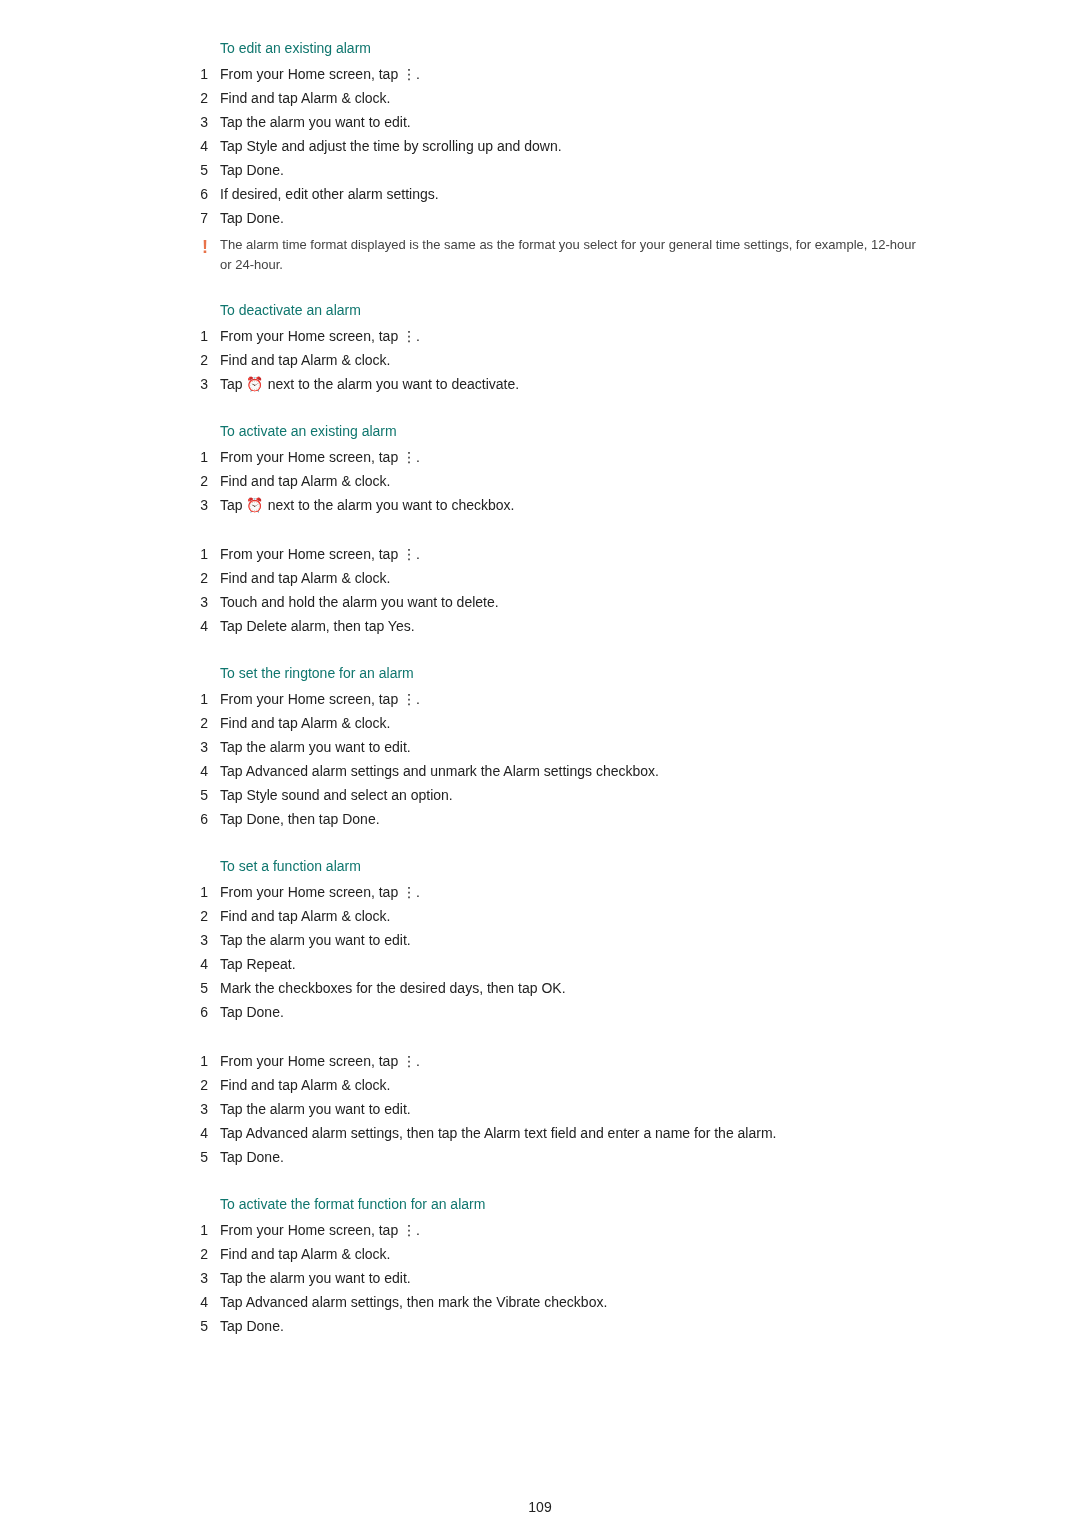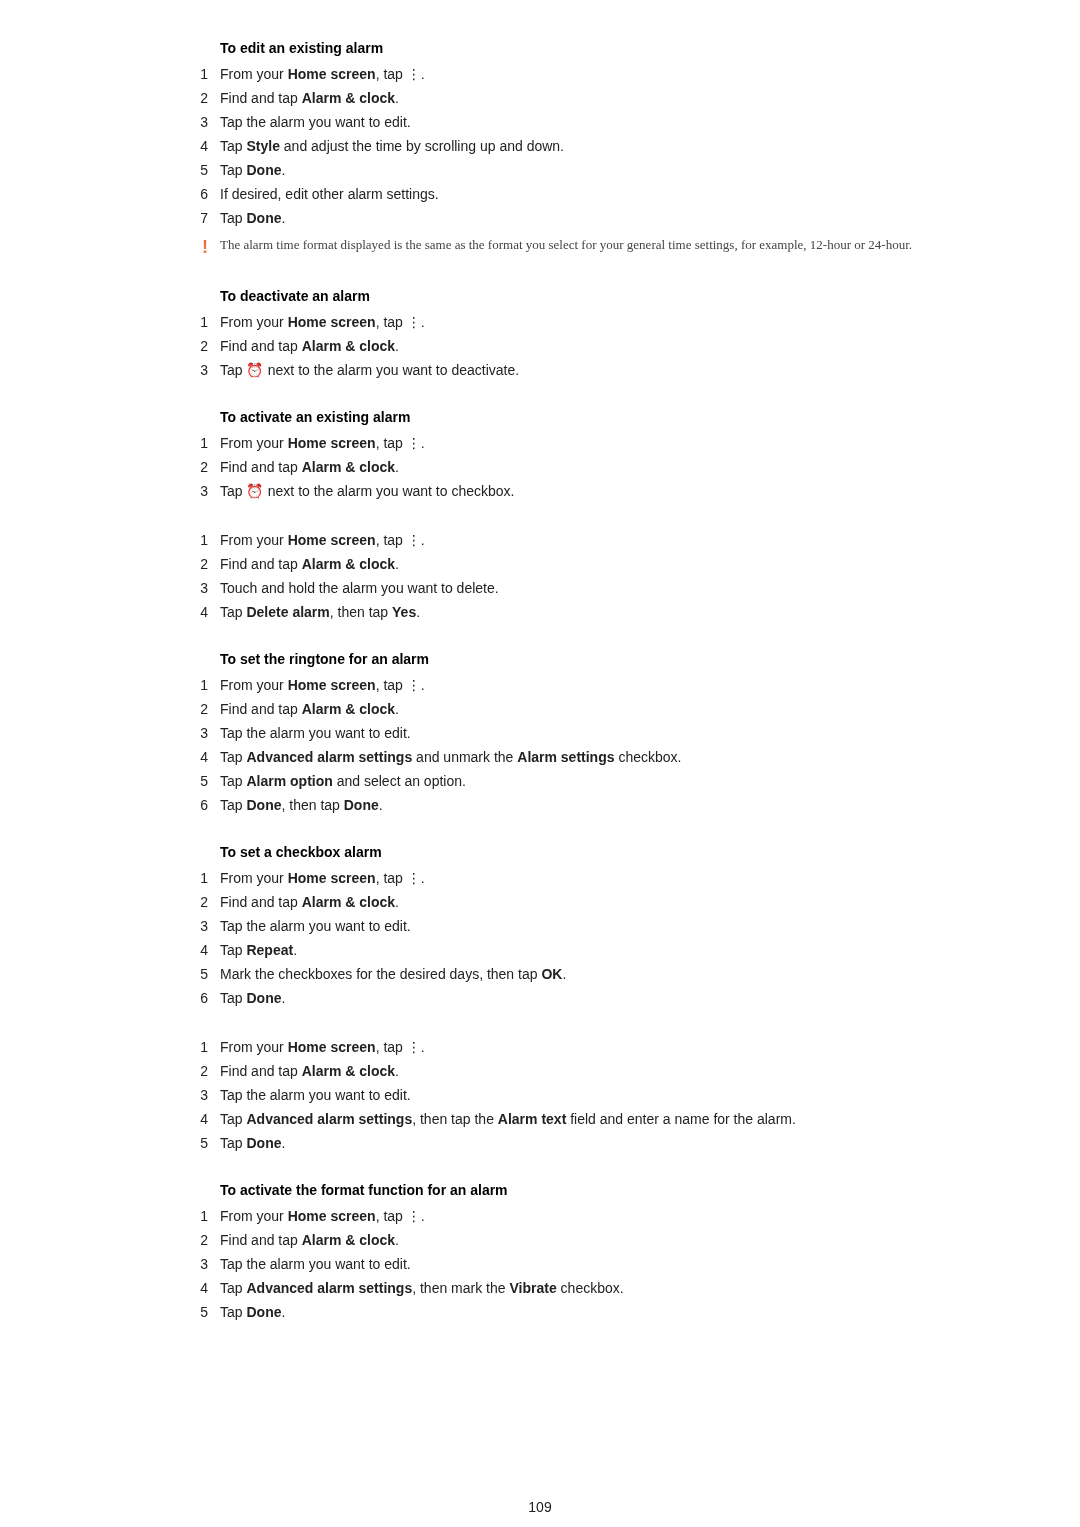--- a/index.html
+++ b/index.html
@@ -16,23 +16,23 @@
     }
     .page {
       width: 760px;
       padding: 40px 0 60px 0;
       flex: 1;
     }
     .section {
       margin-bottom: 28px;
     }
     .section-title {
-      color: #000000;
+      color: #0f766e;
       font-size: 14px;
-      font-weight: bold;
+      font-weight: normal;
       margin-bottom: 8px;
       margin-left: 60px;
     }
     .steps {
       list-style: none;
       padding: 0;
     }
     .steps li {
       display: flex;
       margin-bottom: 3px;
@@ -42,21 +42,21 @@
       min-width: 60px;
       text-align: right;
       padding-right: 12px;
       color: #222;
     }
     .step-text {
       flex: 1;
       color: #222;
     }
     .step-text b {
-      font-weight: bold;
+      font-weight: normal;
     }
     .note {
       display: flex;
       margin-top: 6px;
       margin-bottom: 4px;
       margin-left: 10px;
     }
     .note-icon {
       color: #e8734a;
       font-weight: bold;
@@ -64,21 +64,20 @@
       min-width: 50px;
       text-align: right;
       padding-right: 12px;
       line-height: 1.4;
     }
     .note-text {
       font-size: 13px;
       color: #444;
       line-height: 1.5;
       flex: 1;
-      font-family: Liberation Serif, serif;
     }
     .page-footer {
       width: 760px;
       text-align: center;
       margin-top: 40px;
     }
     .page-number {
       font-size: 14px;
       color: #222;
       margin-bottom: 12px;
@@ -194,30 +193,30 @@
         <li>
           <span class="step-num">3</span>
           <span class="step-text">Tap the alarm you want to edit.</span>
         </li>
         <li>
           <span class="step-num">4</span>
           <span class="step-text">Tap <b>Advanced alarm settings</b> and unmark the <b>Alarm settings</b> checkbox.</span>
         </li>
         <li>
           <span class="step-num">5</span>
-          <span class="step-text">Tap <b>Alarm option</b> and select an option.</span>
+          <span class="step-text">Tap <b>Style sound</b> and select an option.</span>
         </li>
         <li>
           <span class="step-num">6</span>
           <span class="step-text">Tap <b>Done</b>, then tap <b>Done</b>.</span>
         </li>
       </ul>
     </div>
     <div class="section">
-      <div class="section-title">To set a checkbox alarm</div>
+      <div class="section-title">To set a function alarm</div>
       <ul class="steps">
         <li>
           <span class="step-num">1</span>
           <span class="step-text">From your <b>Home screen</b>, tap ⋮.</span>
         </li>
         <li>
           <span class="step-num">2</span>
           <span class="step-text">Find and tap <b>Alarm &amp; clock</b>.</span>
         </li>
         <li>

